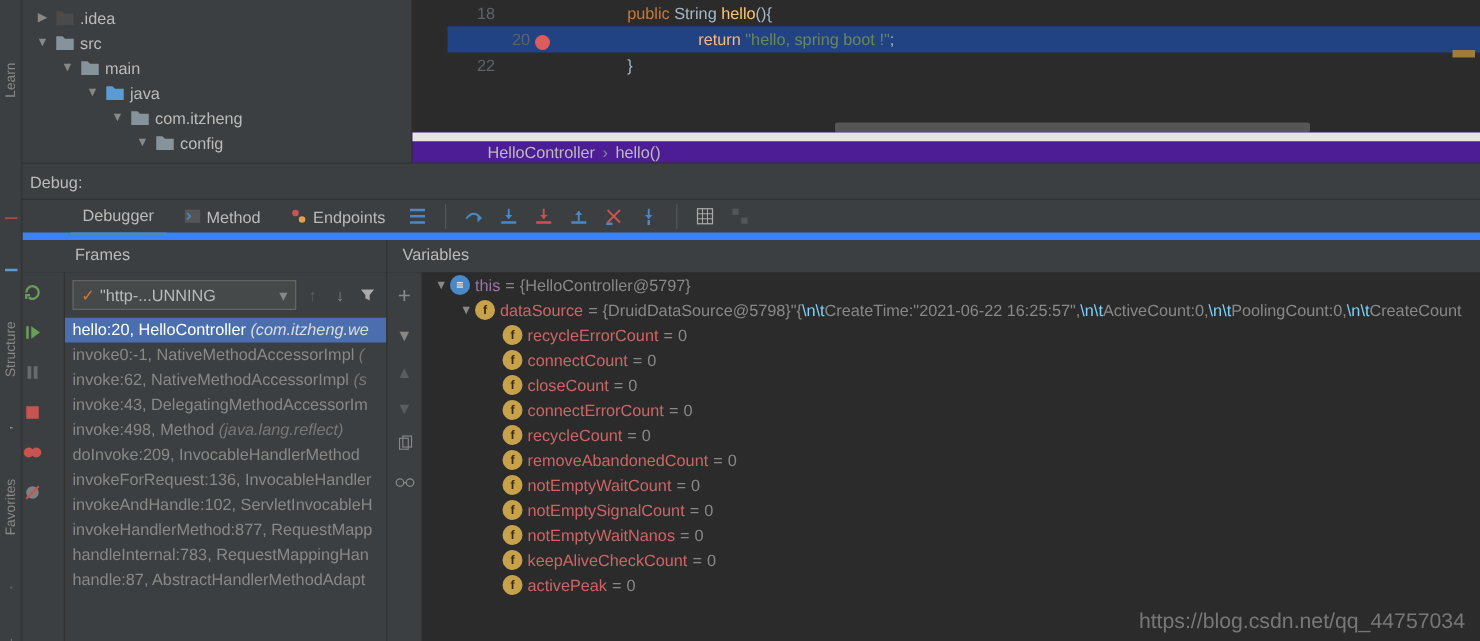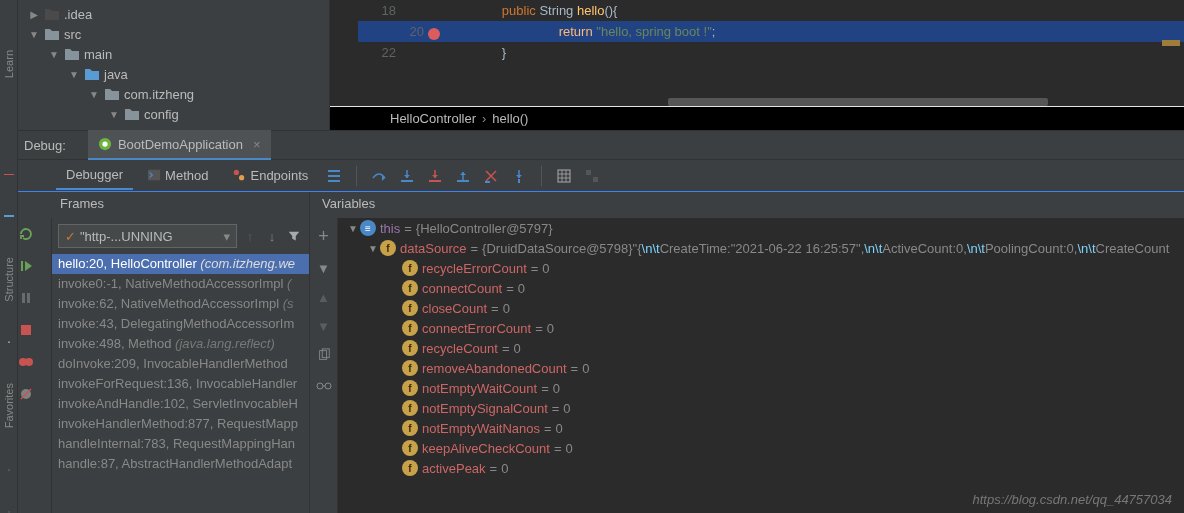--- a/index.html
+++ b/index.html
@@ -20,36 +20,36 @@
 .gutter { width: 60px; text-align: right; padding-right: 18px; color: #606366; position: relative; }
 .gutter .bp { position: absolute; right: 2px; top: 4px; width: 12px; height: 12px; background: #db5c5c; border-radius: 50%; }
 .code-content { padding-left: 30px; white-space: pre; }
 .line-hl { background: #214283; margin-left: 28px; }
 .kw-public { color: #cc7832; }
 .kw-return { color: #fdba74; }
 .type { color: #a9b7c6; }
 .method { color: #ffc66d; }
 .brace { color: #a9b7c6; }
 .string { color: #6a8759; }
-.breadcrumb { position: absolute; bottom: 0; left: 0; right: 0; height: 24px; background: #000000; border-top: 1px solid #e5e5e5; display: flex; align-items: center; padding-left: 60px; color: #bbb; font-size: 12px; }
+.breadcrumb { position: absolute; bottom: 0; left: 0; right: 0; height: 24px; background: #4c1d95; border-top: 7px solid #e5e5e5; display: flex; align-items: center; padding-left: 60px; color: #bbb; font-size: 12px; }
 .breadcrumb .sep { color: #888; margin: 0 6px; }
 .minimap-hl { position: absolute; right: 4px; top: 40px; width: 18px; height: 6px; background: #9e7c3b; }
 .scrollbar-h { position: absolute; left: 338px; bottom: 24px; width: 380px; height: 8px; background: #565656; border-radius: 2px; }
 
 .left-gutter-bar { position: absolute; left: 0; top: 0; bottom: 0; width: 18px; background: #3c3f41; border-right: 1px solid #323232; z-index: 5; display: flex; flex-direction: column; align-items: center; padding-top: 50px; gap: 40px; }
 .left-gutter-bar .vtext { writing-mode: vertical-rl; transform: rotate(180deg); color: #888; font-size: 11px; }
 .left-gutter-bar .sq { width: 10px; height: 10px; }
 
 .debug-header { height: 30px; background: #3c3f41; border-top: 1px solid #323232; border-bottom: 1px solid #323232; display: flex; align-items: center; padding-left: 24px; }
 .debug-header .title { color: #bbb; margin-right: 22px; }
 .debug-header .tab { display: flex; align-items: center; padding: 0 10px; height: 30px; background: #4e5254; border-bottom: 2px solid #4a88c7; gap: 6px; }
 .debug-header .tab-icon { width: 14px; height: 14px; position: relative; }
 .debug-header .close-x { color: #888; margin-left: 4px; cursor: pointer; }
 
-.toolbar { height: 32px; background: #3c3f41; border-bottom: 1px solid #3b82f6; display: flex; align-items: center; padding-left: 56px; gap: 4px; }
+.toolbar { height: 32px; background: #3c3f41; border-bottom: 6px solid #3b82f6; display: flex; align-items: center; padding-left: 56px; gap: 4px; }
 .toolbar .tab-btn { padding: 6px 10px; color: #bbb; cursor: pointer; }
 .toolbar .tab-btn.active { border-bottom: 2px solid #4a88c7; }
 .toolbar .ico-btn { width: 24px; height: 24px; display: flex; align-items: center; justify-content: center; cursor: pointer; }
 .toolbar .ico-btn svg { width: 16px; height: 16px; }
 .toolbar .sep { width: 1px; height: 20px; background: #555; margin: 0 6px; }
 
 .panels-header { height: 26px; background: #3c3f41; display: flex; }
 .panels-header .frames-h { width: 310px; padding-left: 60px; padding-top: 4px; color: #bbb; border-right: 1px solid #323232; }
 .panels-header .vars-h { padding-left: 12px; padding-top: 4px; color: #bbb; }
 
@@ -78,21 +78,21 @@
 .var-line .arrow { width: 14px; color: #888; font-size: 10px; text-align: center; }
 .var-line .obj-icon { width: 16px; height: 16px; display: flex; align-items: center; justify-content: center; border-radius: 50%; font-size: 10px; margin-right: 4px; }
 .obj-target { background: #4a88c7; color: #fff; }
 .obj-field { background: #c7a24a; color: #3a2a00; font-weight: bold; }
 .var-name { color: #9876aa; }
 .var-name.red { color: #cc6666; }
 .var-eq { color: #888; margin: 0 4px; }
 .var-val { color: #888; }
 .var-esc { color: #7dd3fc; }
 
-.watermark { position: absolute; right: 12px; bottom: 6px; color: #777; font-size: 13px; font-style: italic; }
+.watermark { position: absolute; right: 12px; bottom: 6px; color: #777; font-size: 17px; }
 </style>
 </head>
 <body>
 
 <div class="left-gutter-bar">
   <span class="vtext">Learn</span>
   <div style="height:100px"></div>
   <div class="sq" style="background:#c75450"></div>
   <div class="sq" style="background:#5a9bd4"></div>
   <span class="vtext">Structure</span>
@@ -180,30 +180,20 @@
     <div class="breadcrumb">
       <span>HelloController</span>
       <span class="sep">›</span>
       <span>hello()</span>
     </div>
   </div>
 </div>
 
 <div class="debug-header">
   <span class="title">Debug:</span>
-  <div class="tab">
-    <span class="tab-icon">
-      <svg viewBox="0 0 16 16">
-          <circle cx="8" cy="8" r="7" fill="#6db33f"></circle>
-          <circle cx="8" cy="8" r="3" fill="#fff"></circle>
-        </svg>
-    </span>
-    <span>BootDemoApplication</span>
-    <span class="close-x">×</span>
-  </div>
 </div>
 
 <div class="toolbar">
   <div class="tab-btn active">Debugger</div>
   <div class="tab-btn">
     <svg width="14" height="14" viewBox="0 0 16 16" style="vertical-align:-2px;margin-right:4px">
         <rect x="1" y="2" width="14" height="12" fill="#555"></rect>
         <path d="M3 5 L6 8 L3 11" stroke="#4a88c7" stroke-width="1.5" fill="none"></path>
       </svg><span>Method</span>
   </div>

